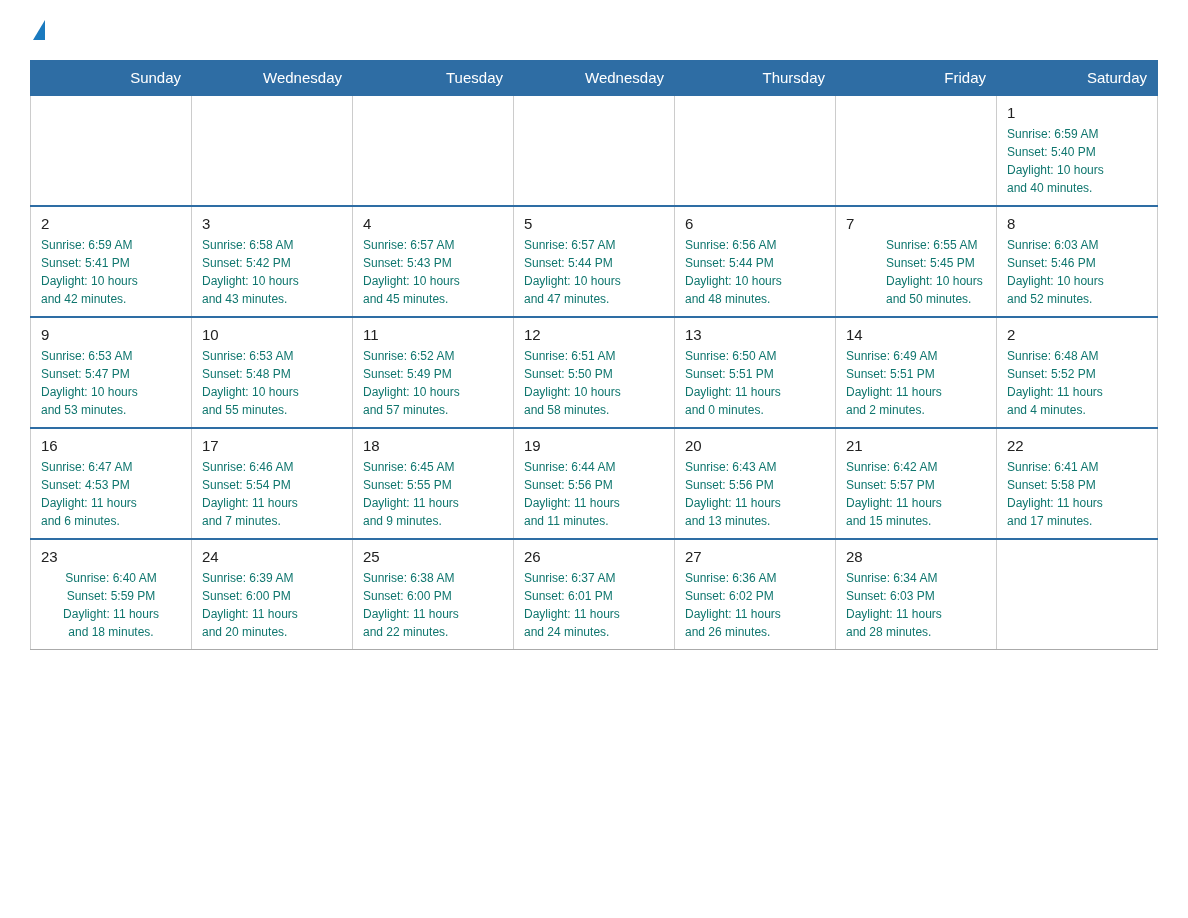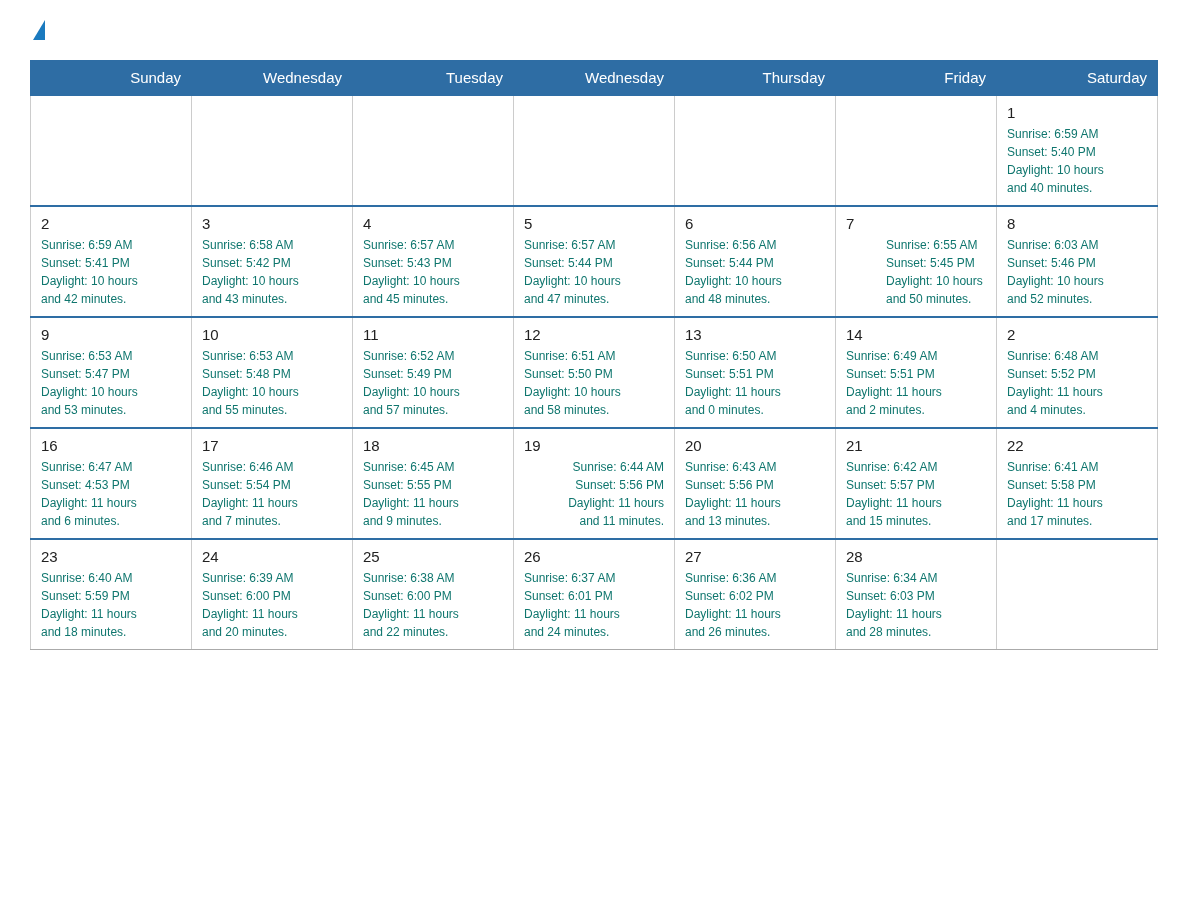--- a/index.html
+++ b/index.html
@@ -270,21 +270,21 @@
         </td>
         <td>
           <span class="day-number">18</span>
           <div class="day-info" style="white-space: pre-line;">Sunrise: 6:45 AM
 Sunset: 5:55 PM
 Daylight: 11 hours
 and 9 minutes.</div>
         </td>
         <td>
           <span class="day-number">19</span>
-          <div class="day-info" style="white-space: pre-line; text-align: right;">Sunrise: 6:44 AM
+          <div class="day-info" style="white-space: pre-line;">Sunrise: 6:44 AM
 Sunset: 5:56 PM
 Daylight: 11 hours
 and 11 minutes.</div>
         </td>
         <td>
           <span class="day-number">20</span>
           <div class="day-info" style="white-space: pre-line;">Sunrise: 6:43 AM
 Sunset: 5:56 PM
 Daylight: 11 hours
 and 13 minutes.</div>
@@ -300,21 +300,21 @@
           <span class="day-number">22</span>
           <div class="day-info" style="white-space: pre-line;">Sunrise: 6:41 AM
 Sunset: 5:58 PM
 Daylight: 11 hours
 and 17 minutes.</div>
         </td>
       </tr>
       <tr>
         <td>
           <span class="day-number">23</span>
-          <div class="day-info" style="white-space: pre-line;">Sunrise: 6:40 AM
+          <div class="day-info" style="white-space: pre-line; text-align: center;">Sunrise: 6:40 AM
 Sunset: 5:59 PM
 Daylight: 11 hours
 and 18 minutes.</div>
         </td>
         <td>
           <span class="day-number">24</span>
           <div class="day-info" style="white-space: pre-line;">Sunrise: 6:39 AM
 Sunset: 6:00 PM
 Daylight: 11 hours
 and 20 minutes.</div>

